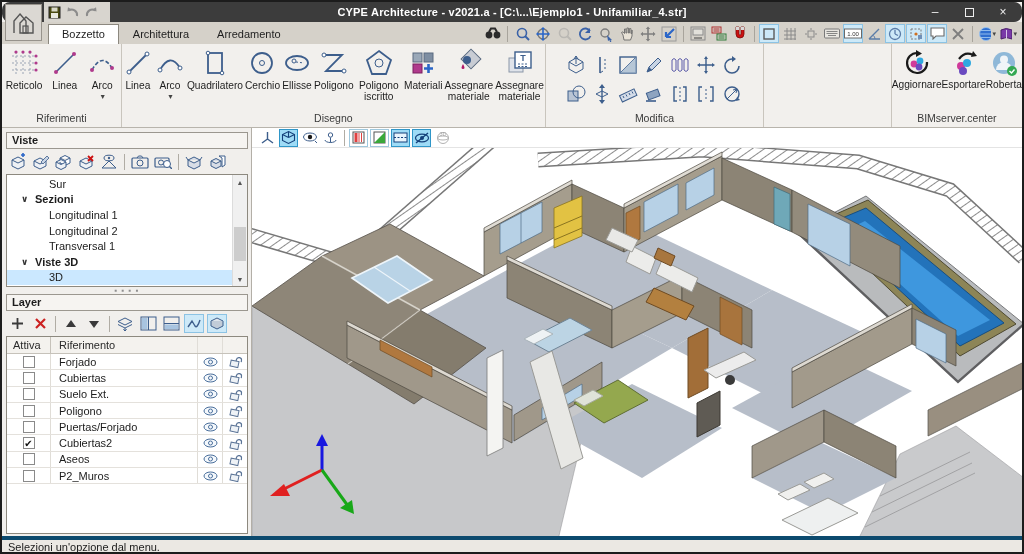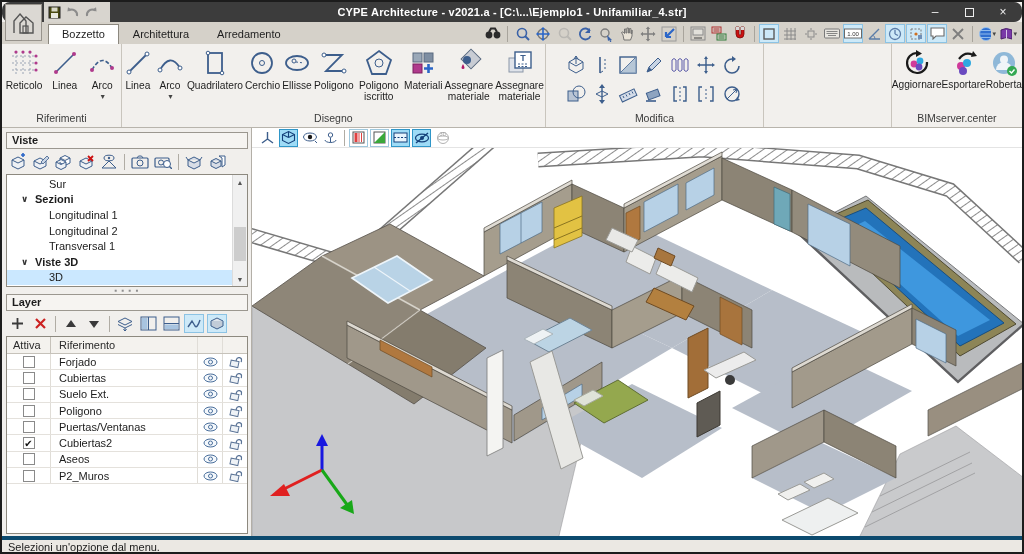--- a/index.html
+++ b/index.html
@@ -784,21 +784,21 @@
                   <rect x="2" y="6" width="8" height="6" fill="#eef2f6" stroke="#5a7396"></rect>
                   <path d="M7 6 v-1.5 a2.6 2.6 0 0 1 5.2 0 V6" fill="none" stroke="#5a7396" stroke-width="1.2"></path>
                 </svg>
 
     </div>
   </div>
             <div class="lrow">
     <div class="c-att">
                 <span class="cb"></span>
               </div>
-    <div class="c-name lname">Puertas/Ventanas</div>
+    <div class="c-name lname">Puertas/Forjado</div>
     <div class="c-eye">
       <svg width="15" height="10">
                   <ellipse cx="7.5" cy="5" rx="6.5" ry="4" fill="#f4f8fc" stroke="#4a6f9c"></ellipse>
                   <circle cx="7.5" cy="5" r="2" fill="none" stroke="#4a6f9c"></circle>
                 </svg>
     </div>
     <div class="c-lock">
       <svg class="lock-open" width="13" height="13" style="transform:rotate(12deg)">
                   <rect x="2" y="6" width="8" height="6" fill="#eef2f6" stroke="#5a7396"></rect>
                   <path d="M7 6 v-1.5 a2.6 2.6 0 0 1 5.2 0 V6" fill="none" stroke="#5a7396" stroke-width="1.2"></path>

